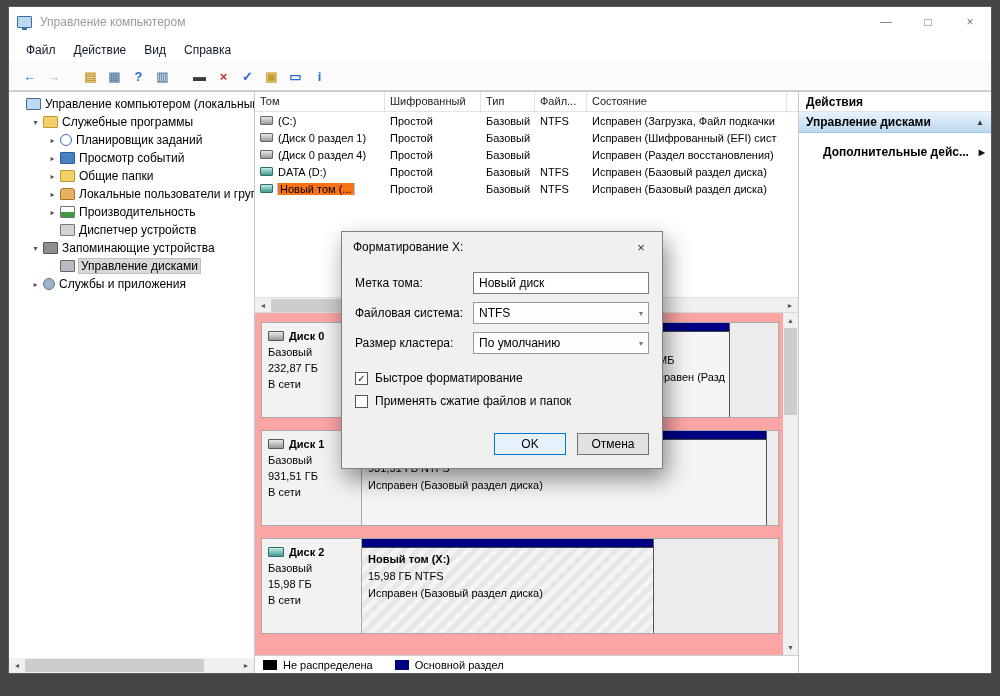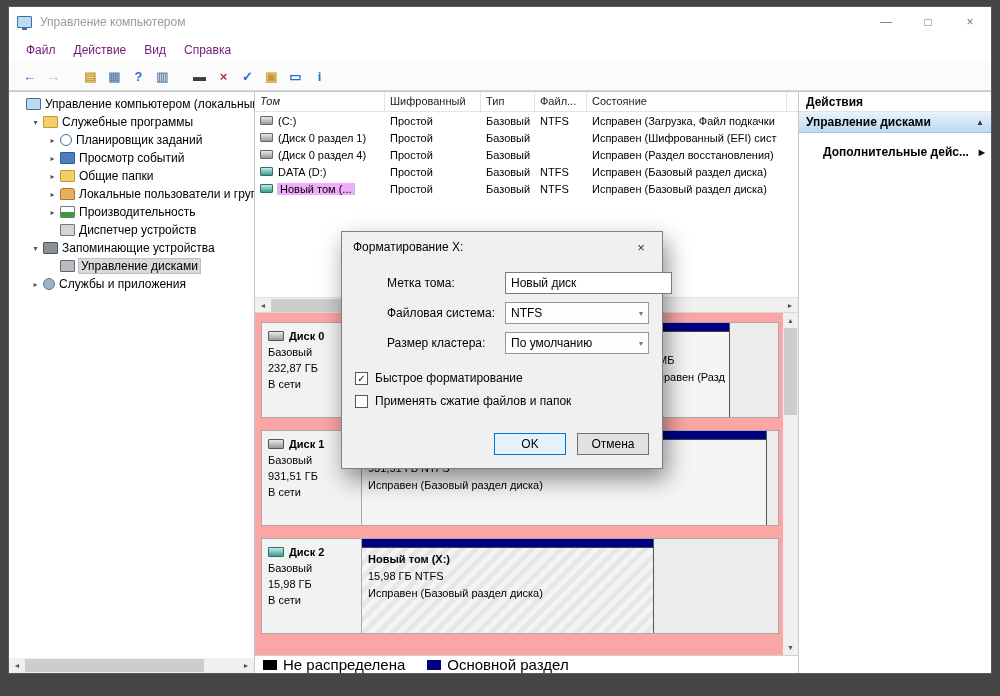--- a/index.html
+++ b/index.html
@@ -8,21 +8,21 @@
   .window{position:absolute;left:8px;top:6px;width:984px;height:668px;background:#f0f0f0;border:1px solid #5a5a5a;display:flex;flex-direction:column;}
   
   .titlebar{height:30px;background:#fff;display:flex;align-items:center;padding-left:8px;flex:0 0 auto;}
   .app-icon{width:15px;height:12px;background:#bcd9f0;border:1px solid #3a6ea5;border-radius:1px;position:relative;}
   .app-icon::after{content:"";position:absolute;left:4px;bottom:-3px;width:5px;height:2px;background:#3a6ea5;}
   .title-text{color:#9a9a9a;margin-left:8px;flex:1;white-space:nowrap;overflow:hidden;}
   .win-controls{display:flex;height:100%;}
   .win-btn{width:42px;display:flex;align-items:center;justify-content:center;color:#7a7a7a;font-size:12px;}
   
   .menubar{height:25px;background:#fff;display:flex;align-items:center;padding-left:8px;flex:0 0 auto;}
-  .menu-item{padding:4px 9px;color:#701a75;}
+  .menu-item{padding:4px 9px;color:#0f172a;}
   
   .toolbar{height:29px;background:#fbfbfb;border-bottom:1px solid #d4d4d4;display:flex;align-items:center;padding-left:10px;gap:3px;flex:0 0 auto;}
   .tb-icon{width:21px;height:21px;display:flex;align-items:center;justify-content:center;font-size:13px;font-weight:bold;}
   .tb-sep{width:10px;height:18px;}
   
   .content{flex:1;display:flex;min-height:0;border-top:1px solid #c8c8c8;}
   .tree-panel{width:246px;background:#fff;border-right:1px solid #c8c8c8;display:flex;flex-direction:column;min-height:0;}
   .tree-items{flex:1;padding-top:3px;overflow:hidden;}
   .tree-row{display:flex;align-items:center;height:18px;white-space:nowrap;overflow:hidden;}
   .chev{width:13px;text-align:center;font-size:8px;color:#555;flex:0 0 auto;}
@@ -50,53 +50,53 @@
   
   .middle-panel{flex:1;display:flex;flex-direction:column;background:#fff;border-right:1px solid #c8c8c8;min-width:0;}
   .vol-table{height:205px;overflow:hidden;flex:0 0 auto;}
   .vol-header{display:flex;height:20px;border-bottom:1px solid #e3e3e3;}
   .vol-hcell{border-right:1px solid #e3e3e3;padding:3px 5px;font-size:11px;color:#222;white-space:nowrap;overflow:hidden;flex:0 0 auto;}
   .vol-row{display:flex;height:17px;align-items:center;font-size:11px;}
   .vol-cell{padding:0 5px;white-space:nowrap;overflow:hidden;flex:0 0 auto;}
   .vol-name{display:flex;align-items:center;}
   .vol-icon{width:13px;height:9px;background:linear-gradient(#e8e8e8,#9a9a9a);border:1px solid #666;border-radius:1px;margin-right:5px;flex:0 0 auto;}
   .vol-icon.teal{background:linear-gradient(#c4ece8,#3f9a93);border-color:#2d6e69;}
-  .vol-sel{background:#f0abfc;outline:1px solid #a9c9e8;padding:0 2px;}
+  .vol-sel{background:#f97316;outline:1px solid #a9c9e8;padding:0 2px;}
   
   .disk-area{flex:1;display:flex;min-height:0;border-top:1px solid #d8d8d8;background:#fca5a5;}
   .disk-rows{flex:1;padding:9px 4px 0 6px;display:flex;flex-direction:column;gap:12px;overflow:hidden;min-width:0;}
   .disk-row{display:flex;height:96px;flex:0 0 auto;}
   .disk-label{width:101px;border:1px solid #a9a9a9;background:#f2f2f2;padding:5px 6px;font-size:11px;flex:0 0 auto;line-height:16px;}
   .disk-name{font-weight:bold;display:flex;align-items:center;gap:5px;font-size:11px;}
   .drive-icon{width:16px;height:10px;background:linear-gradient(#e8e8e8,#9a9a9a);border:1px solid #555;border-radius:1px;flex:0 0 auto;}
   .drive-icon.teal{background:linear-gradient(#c4ece8,#3f9a93);border-color:#2d6e69;}
   .part-area{flex:1;position:relative;border:1px solid #a9a9a9;border-left:none;background:#ececec;min-width:0;overflow:hidden;}
   .partition{position:absolute;top:0;bottom:0;border-right:1px solid #555;background:#f5f5f5;overflow:hidden;}
   .partition.selected{background:repeating-linear-gradient(135deg,#f4f4f4 0 5px,#e7e7e7 5px 10px);}
   .part-band{height:9px;background:#000082;border-bottom:1px solid #444;}
   .part-text{padding:3px 6px;font-size:11px;line-height:17px;white-space:nowrap;overflow:hidden;}
   .part-title{font-weight:bold;min-height:17px;}
   
-  .legend{height:18px;display:flex;align-items:center;gap:22px;padding-left:8px;border-top:1px solid #d0d0d0;background:#fff;font-size:15px;flex:0 0 auto;}
+  .legend{height:18px;display:flex;align-items:center;gap:22px;padding-left:8px;border-top:1px solid #d0d0d0;background:#fff;font-size:11px;flex:0 0 auto;}
   .legend-item{display:flex;align-items:center;}
   .legend-swatch{width:14px;height:10px;display:inline-block;margin-right:6px;}
   
   .actions-panel{width:192px;background:#fff;display:flex;flex-direction:column;flex:0 0 auto;}
   .actions-title{height:20px;font-weight:bold;padding:3px 7px;border-bottom:1px solid #e3e3e3;}
   .actions-primary{height:21px;background:linear-gradient(#e8f3fc,#bcd9f0);border-bottom:1px solid #9ec7e8;display:flex;align-items:center;padding:0 7px;font-weight:bold;font-size:12px;}
   .actions-primary .a-chev{margin-left:auto;font-size:8px;color:#333;}
   .actions-secondary{height:22px;display:flex;align-items:center;padding:0 6px 0 24px;margin-top:8px;font-weight:bold;font-size:12px;}
   .actions-secondary .a-arrow{margin-left:auto;font-size:8px;color:#111;}
   
   .dialog{position:absolute;left:332px;top:224px;width:322px;height:238px;background:#f0f0f0;border:1px solid #808080;box-shadow:4px 10px 22px rgba(0,0,0,.45);z-index:10;}
   .dlg-title-row{height:30px;display:flex;align-items:center;padding-left:11px;}
   .dlg-title-row .dlg-title{font-size:12px;color:#000;}
   .dlg-close{margin-left:auto;width:42px;height:30px;display:flex;align-items:center;justify-content:center;font-size:13px;color:#333;}
   .dlg-body{padding:10px 13px 0 13px;}
-  .dlg-field{display:flex;align-items:center;margin-bottom:8px;margin-left:32px;}
+  .dlg-field{display:flex;align-items:center;margin-bottom:8px;}
   .dlg-label{width:118px;font-size:12px;flex:0 0 auto;}
   .dlg-input{flex:1;height:22px;border:1px solid #7a7a7a;background:#fff;padding:0 5px;font:12px "Liberation Sans",sans-serif;}
   .dlg-select{flex:1;height:22px;border:1px solid #999;background:#fdfdfd;display:flex;align-items:center;padding:0 5px;font-size:12px;}
   .sel-chev{margin-left:auto;font-size:8px;color:#777;}
   .dlg-check{display:flex;align-items:center;margin-top:9px;}
   .dlg-check.first{margin-top:17px;}
   .cbox{width:13px;height:13px;border:1px solid #555;background:#fff;margin-right:7px;display:flex;align-items:center;justify-content:center;font-size:10px;color:#111;flex:0 0 auto;}
   .dlg-buttons{position:absolute;bottom:13px;right:13px;display:flex;gap:11px;}
   .btn{width:72px;height:22px;font:12px "Liberation Sans",sans-serif;background:#e1e1e1;border:1px solid #707070;display:flex;align-items:center;justify-content:center;}
   .btn.ok{background:#e5f1fb;border:1px solid #0078d7;}
@@ -205,21 +205,21 @@
         <div class="scroll-track">
           <div class="scroll-thumb-h" style="width:84%;"></div>
         </div>
         <div class="scroll-btn">►</div>
       </div>
     </div>
 
     <div class="middle-panel">
       <div class="vol-table">
         <div class="vol-header">
-            <div class="vol-hcell" style="width: 130px; font-style: italic;">Том</div>
+            <div class="vol-hcell" style="width: 130px;">Том</div>
             <div class="vol-hcell" style="width: 96px;">Шифрованный</div>
             <div class="vol-hcell" style="width: 54px;">Тип</div>
             <div class="vol-hcell" style="width: 52px;">Файл...</div>
             <div class="vol-hcell" style="width: 200px;">Состояние</div>
           </div>
         <div>
             <div class="vol-row">
               <div class="vol-cell vol-name" style="width: 130px;">
                 <span class="vol-icon"></span>
                 <span>(C:)</span>

